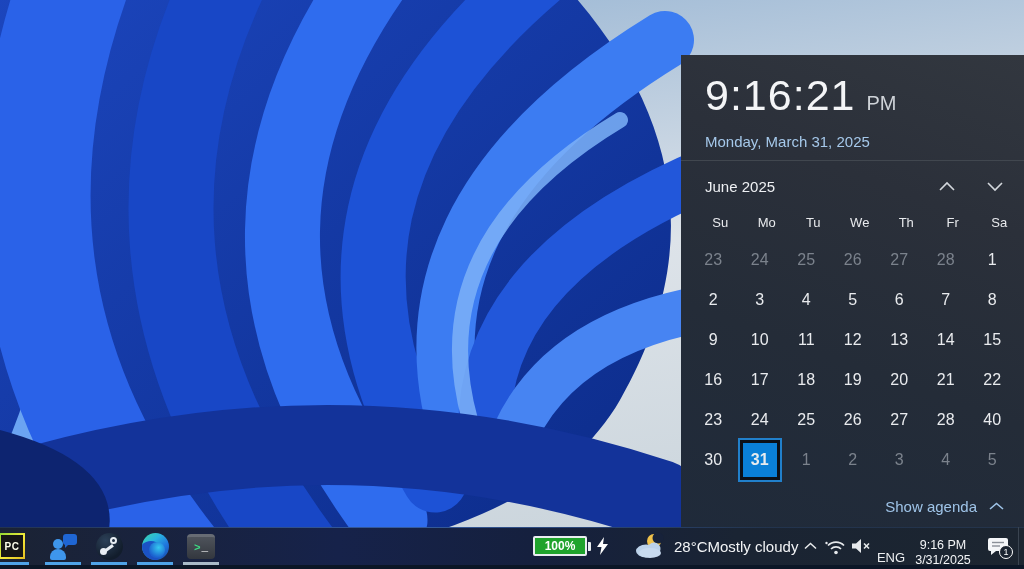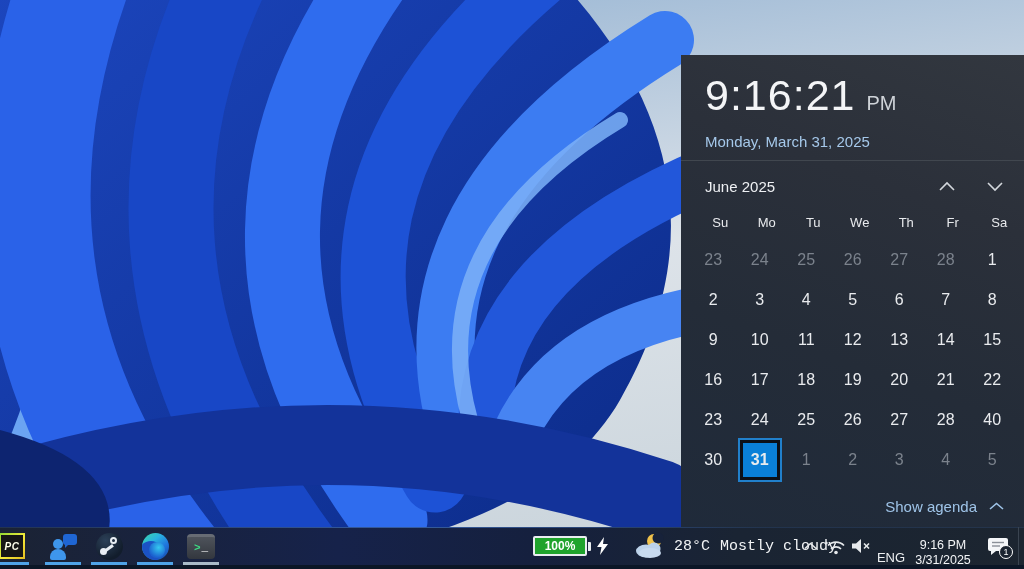--- a/index.html
+++ b/index.html
@@ -54,21 +54,21 @@
   .app { position:relative; width:38px; height:38px; display:flex; align-items:center;
          justify-content:center; margin-right:8px; cursor:pointer; }
   .app .indicator { position:absolute; left:1px; right:1px; bottom:0; height:3px; background:#4fa3e8; }
   .app.first { width:30px; margin-right:14px; }
   .app.first .indicator { left:0; }
 
   .pycharm { width:26px; height:26px; padding:2px; margin-left:-6px;
              background:linear-gradient(135deg,#8fd733,#f5ea3a 55%,#e3bc20); }
   .pycharm-inner { width:100%; height:100%; background:#161616; display:flex;
                    align-items:center; justify-content:center;
-                   font-size:10px; font-weight:bold; color:#fdfdea; letter-spacing:.5px;font-style:italic; }
+                   font-size:10px; font-weight:bold; color:#fdfdea; letter-spacing:.5px; }
 
   .person { position:relative; width:28px; height:27px; }
   .person-head { position:absolute; left:4px; top:6px; width:10px; height:10px; border-radius:50%; background:#3e96ec; }
   .person-body { position:absolute; left:1px; top:16px; width:16px; height:11px; border-radius:8px 8px 2px 2px; background:#3e96ec; }
   .person-bubble { position:absolute; right:0; top:1px; width:14px; height:11px; border-radius:3px; background:#1f66d4; }
   .person-bubble::after { content:""; position:absolute; left:2px; bottom:-3px; border:3px solid transparent; border-top-color:#1f66d4; border-left-color:#1f66d4; }
 
   .steam { position:relative; width:27px; height:27px; border-radius:50%;
            background:radial-gradient(circle at 35% 28%, #2c4058, #121d2c 70%); }
   .steam-ring { position:absolute; left:14px; top:4px; width:7px; height:7px;
@@ -93,21 +93,21 @@
   
   .battery-group { position:absolute; left:533px; top:0; height:38px; display:flex; align-items:center; cursor:pointer; }
   .battery-body { width:54px; height:20px; border:2px solid #e9edf0; border-radius:2px;
                   background:#1fa32c; display:flex; align-items:center; justify-content:center;
                   font-size:12px; font-weight:bold; color:#fff; }
   .battery-tip { width:3px; height:9px; background:#e9edf0; border-radius:0 1px 1px 0; margin-left:1px; }
   .bolt { margin-left:6px; }
 
   
   .weather { position:absolute; left:634px; top:0; height:38px; display:flex; align-items:center; gap:8px; cursor:pointer; }
-  .weather-texts { display:flex; gap:10px; align-items:center;font-family:Liberation Mono, monospace; }
+  .weather-texts { display:flex; gap:0; align-items:center; }
   .weather-temp, .weather-cond { font-size:15px; color:#f2f4f6; }
 
   
   .tray { position:absolute; right:0; top:0; height:38px; display:flex; align-items:center; }
   .tray-btn { height:38px; display:flex; align-items:center; justify-content:center; cursor:pointer; }
   .chevron-hidden { width:24px; }
   .net-btn, .vol-btn { width:26px; }
   .lang-btn { width:34px; font-size:13px; color:#eef0f2;margin-top:23px; }
   .clock-btn { width:70px; flex-direction:column; line-height:15px;margin-top:14px; }
   .tray-time, .tray-date { font-size:12.5px; color:#f2f4f6; text-align:center; }

